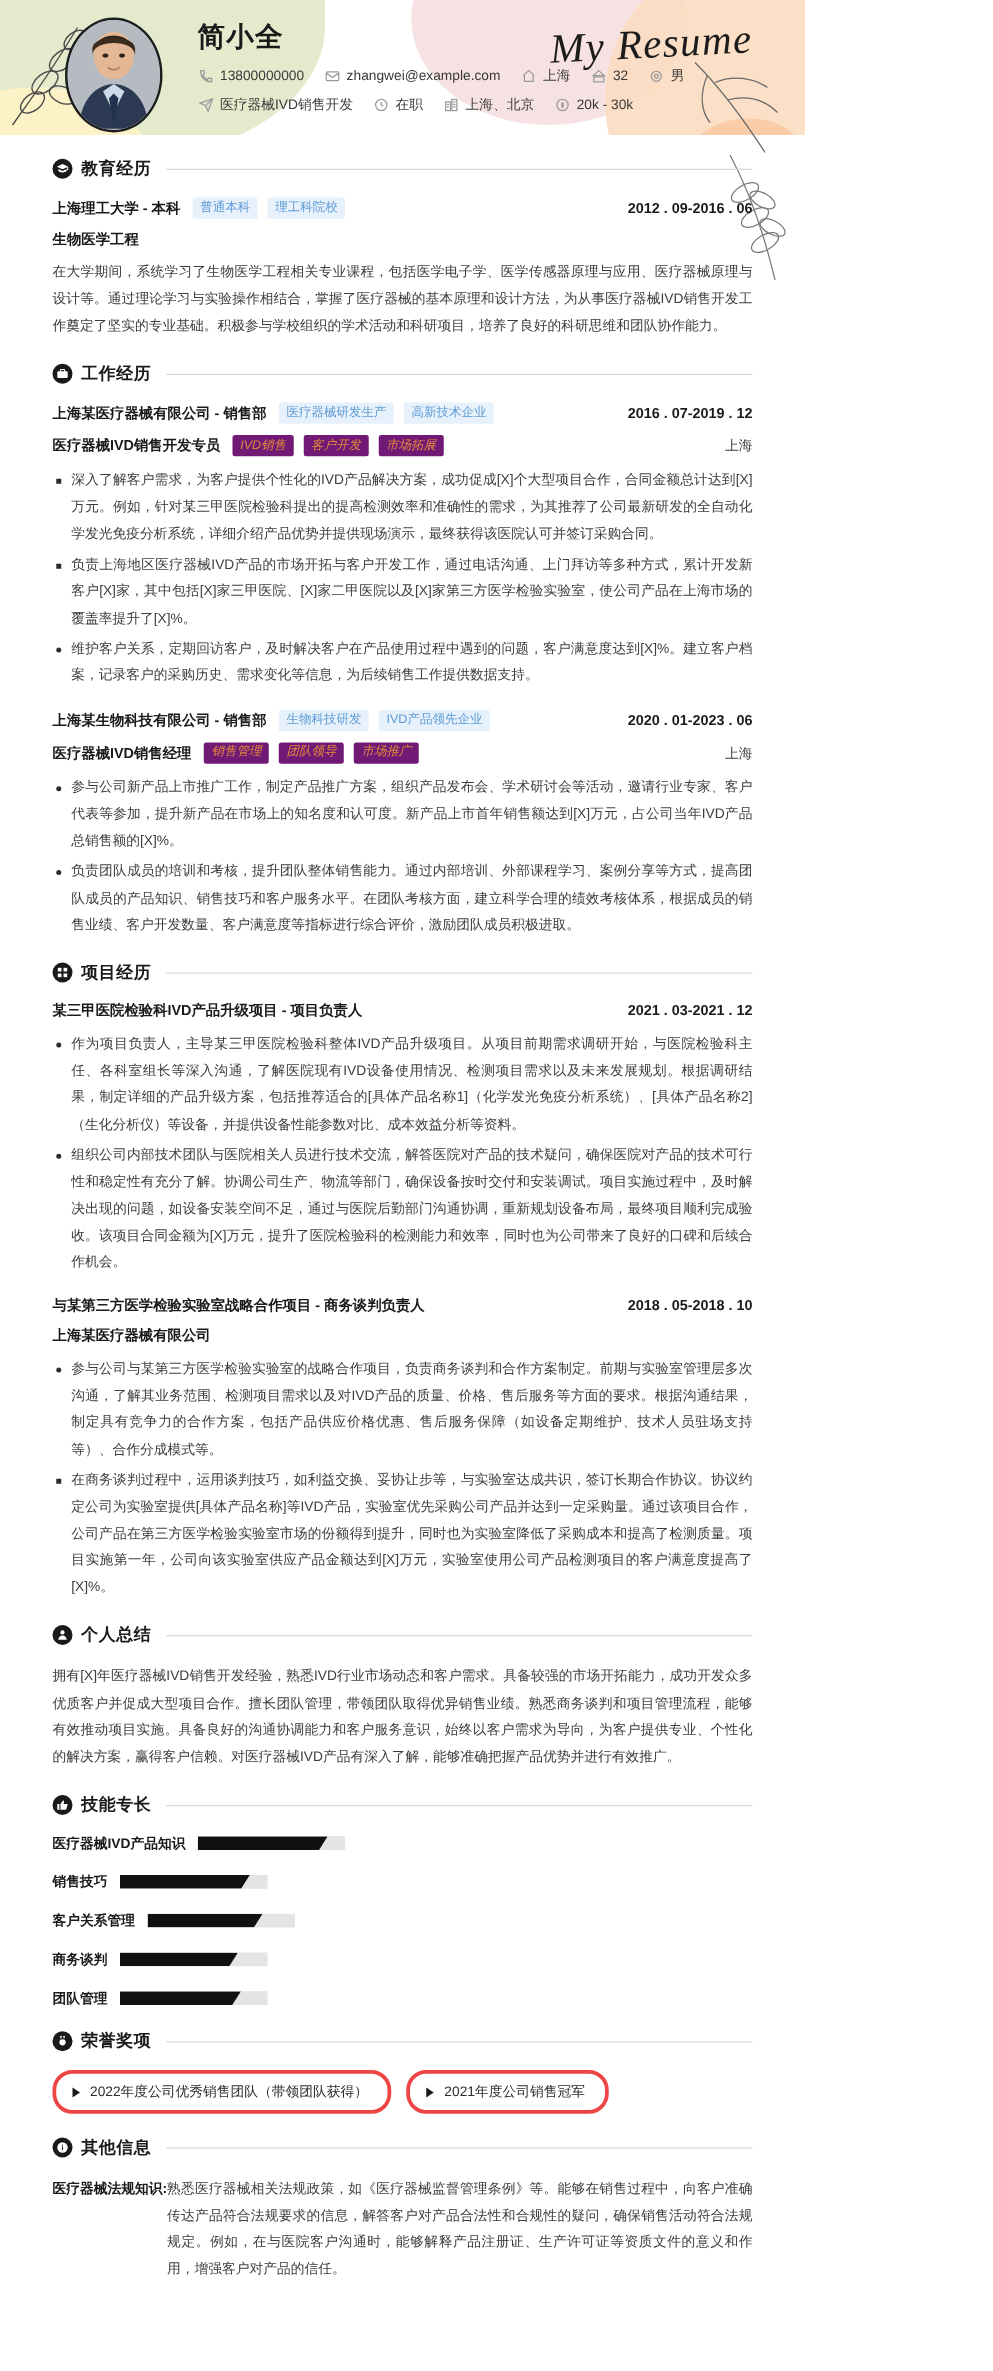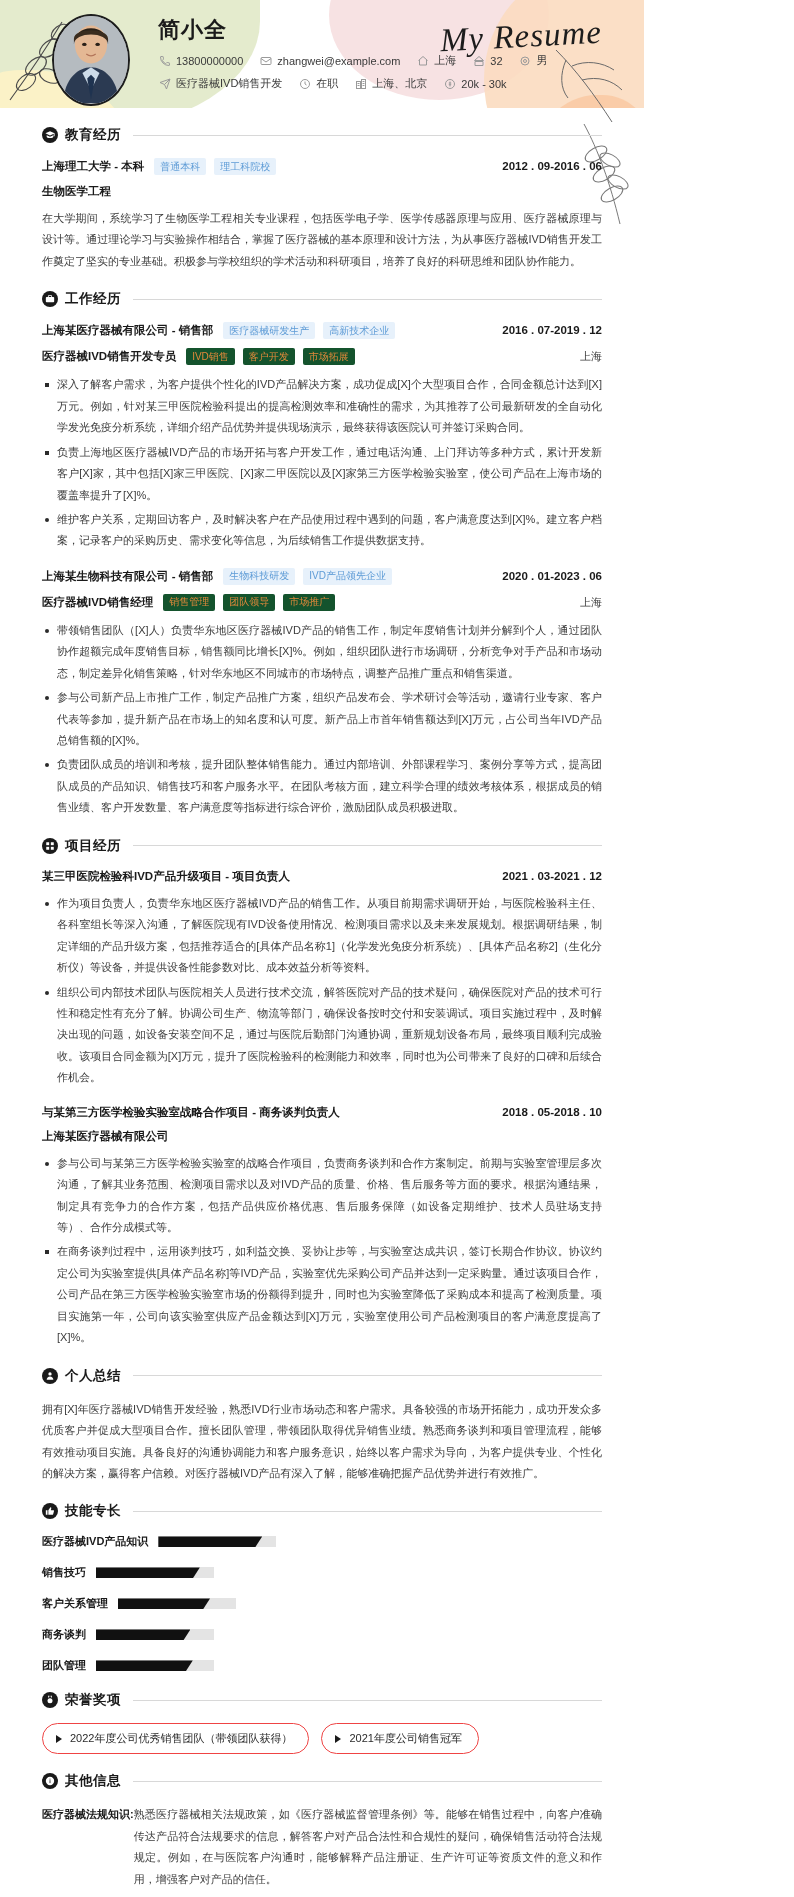--- a/index.html
+++ b/index.html
@@ -131,21 +131,21 @@
   .entry-left { display: flex; align-items: center; flex-wrap: wrap; }
   .entry-title { font-size: 11.5px; font-weight: 700; color: #1a1a1a; margin-right: 10px; }
   .entry-date { font-size: 11.5px; font-weight: 700; color: #1a1a1a; white-space: nowrap; }
   .entry-loc { font-size: 11px; color: #3a3a3a; white-space: nowrap; }
   .tag {
     display: inline-block; font-size: 10px; line-height: 1;
     padding: 3.5px 6px; border-radius: 2px; margin-right: 8px;
     white-space: nowrap;
   }
   .tag-blue { background: #e7f1fb; color: #5d9bd6; }
-  .tag-orange { background: #14532d; color: #e2893a; }
+  .tag-orange { background: #701a75; color: #e2893a; font-style: italic; }
   .sub-title { font-size: 11.5px; font-weight: 700; color: #1a1a1a; margin-bottom: 9px; }
   .para {
     font-size: 11px; line-height: 1.95; color: #3c3c3c;
     text-align: justify; margin-bottom: 4px;
   }
   ul.bullets { list-style: none; margin: 0 0 2px 0; padding: 0; }
   ul.bullets li {
     position: relative; padding-left: 15px;
     font-size: 11px; line-height: 1.95; color: #3c3c3c;
     text-align: justify; margin-bottom: 3px;
@@ -173,21 +173,21 @@
   .skill-fill {
     position: absolute; left: 0; top: 0; bottom: 0;
     background: #111111;
     clip-path: polygon(0 0, 100% 0, calc(100% - 7px) 100%, 0 100%);
   }
 
   
   .honors { display: flex; flex-wrap: wrap; gap: 12px; margin-top: 2px; }
   .honor-chip {
     display: inline-flex; align-items: center;
-    border: 1px solid #ef4444; border-radius: 16px;
+    border: 3px solid #ef4444; border-radius: 16px;
     padding: 7px 16px 7px 13px;
     font-size: 11px; color: #2b2b2b; background: #fff;
   }
   .honor-chip .tri {
     width: 0; height: 0; margin-right: 8px;
     border-left: 6px solid #1a1a1a;
     border-top: 4px solid transparent;
     border-bottom: 4px solid transparent;
   }
 
@@ -441,21 +441,20 @@
         <div class="entry-row">
           <div class="entry-left">
             <span class="entry-title">医疗器械IVD销售经理</span>
             <span class="tag tag-orange">销售管理</span>
             <span class="tag tag-orange">团队领导</span>
             <span class="tag tag-orange">市场推广</span>
           </div>
           <span class="entry-loc">上海</span>
         </div>
         <ul class="bullets">
-          <li>带领销售团队（[X]人）负责华东地区医疗器械IVD产品的销售工作，制定年度销售计划并分解到个人，通过团队协作超额完成年度销售目标，销售额同比增长[X]%。例如，组织团队进行市场调研，分析竞争对手产品和市场动态，制定差异化销售策略，针对华东地区不同城市的市场特点，调整产品推广重点和销售渠道。</li>
           <li>参与公司新产品上市推广工作，制定产品推广方案，组织产品发布会、学术研讨会等活动，邀请行业专家、客户代表等参加，提升新产品在市场上的知名度和认可度。新产品上市首年销售额达到[X]万元，占公司当年IVD产品总销售额的[X]%。</li>
           <li>负责团队成员的培训和考核，提升团队整体销售能力。通过内部培训、外部课程学习、案例分享等方式，提高团队成员的产品知识、销售技巧和客户服务水平。在团队考核方面，建立科学合理的绩效考核体系，根据成员的销售业绩、客户开发数量、客户满意度等指标进行综合评价，激励团队成员积极进取。</li>
         </ul>
       </div>
     </div>
 
     <div class="section">
       <div class="section-head">
         <span class="sec-ico">
           <svg width="10" height="10" viewBox="0 0 24 24" fill="#ffffff">
@@ -468,21 +467,21 @@
         <span class="sec-title">项目经历</span>
         <span class="sec-rule"></span>
       </div>
 
       <div class="entry">
         <div class="entry-row">
           <span class="entry-title">某三甲医院检验科IVD产品升级项目 - 项目负责人</span>
           <span class="entry-date">2021 . 03-2021 . 12</span>
         </div>
         <ul class="bullets">
-          <li>作为项目负责人，负责华东地区医疗器械IVD产品的销售工作。从项目前期需求调研开始，与医院检验科主任、各科室组长等深入沟通，了解医院现有IVD设备使用情况、检测项目需求以及未来发展规划。根据调研结果，制定详细的产品升级方案，包括推荐适合的[具体产品名称1]（化学发光免疫分析系统）、[具体产品名称2]（生化分析仪）等设备，并提供设备性能参数对比、成本效益分析等资料。</li>
+          <li>作为项目负责人，主导某三甲医院检验科整体IVD产品升级项目。从项目前期需求调研开始，与医院检验科主任、各科室组长等深入沟通，了解医院现有IVD设备使用情况、检测项目需求以及未来发展规划。根据调研结果，制定详细的产品升级方案，包括推荐适合的[具体产品名称1]（化学发光免疫分析系统）、[具体产品名称2]（生化分析仪）等设备，并提供设备性能参数对比、成本效益分析等资料。</li>
           <li>组织公司内部技术团队与医院相关人员进行技术交流，解答医院对产品的技术疑问，确保医院对产品的技术可行性和稳定性有充分了解。协调公司生产、物流等部门，确保设备按时交付和安装调试。项目实施过程中，及时解决出现的问题，如设备安装空间不足，通过与医院后勤部门沟通协调，重新规划设备布局，最终项目顺利完成验收。该项目合同金额为[X]万元，提升了医院检验科的检测能力和效率，同时也为公司带来了良好的口碑和后续合作机会。</li>
         </ul>
       </div>
 
       <div class="entry">
         <div class="entry-row">
           <span class="entry-title">与某第三方医学检验实验室战略合作项目 - 商务谈判负责人</span>
           <span class="entry-date">2018 . 05-2018 . 10</span>
         </div>
         <div class="sub-title">上海某医疗器械有限公司</div>

